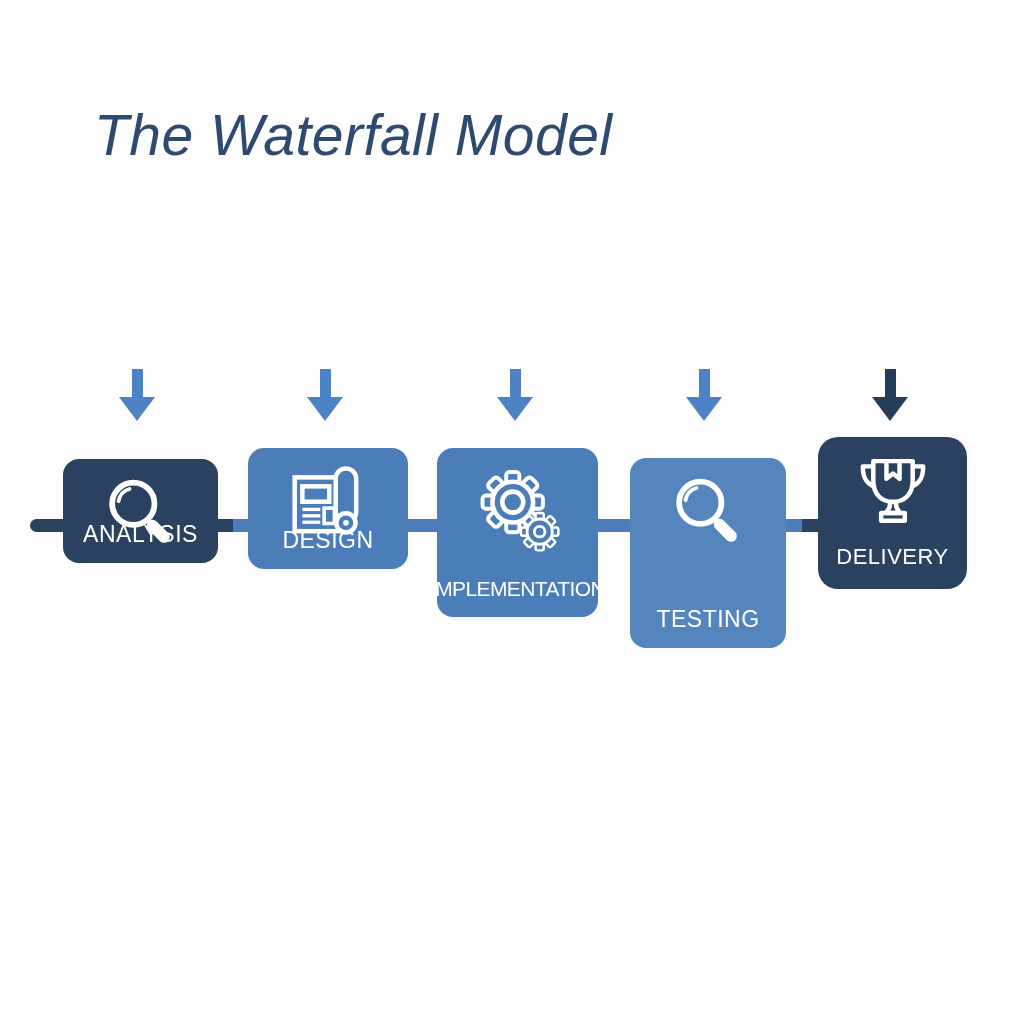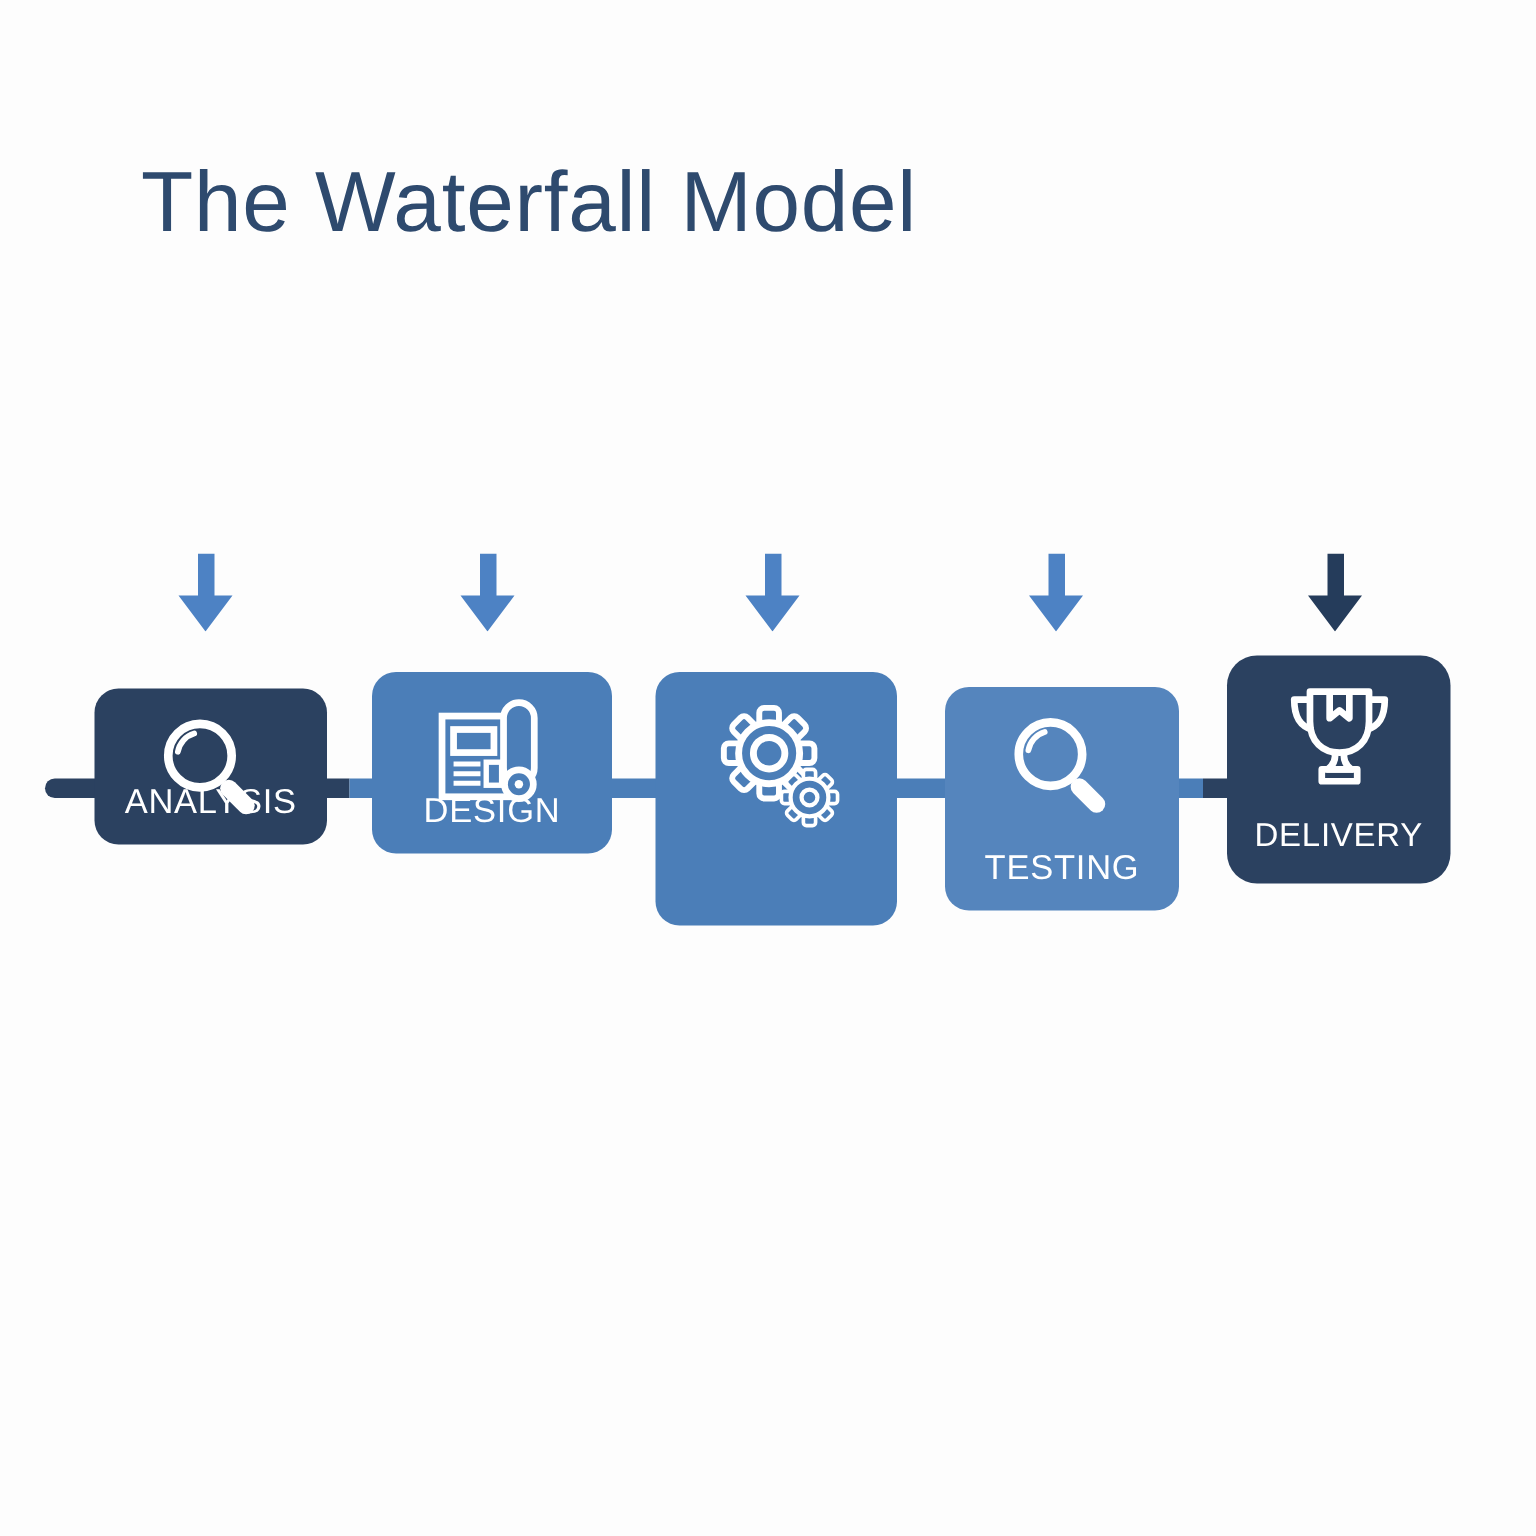--- a/index.html
+++ b/index.html
@@ -6,38 +6,38 @@
   body {
     width: 1024px; height: 1024px;
     background: var(--background, #fdfdfd);
     font-family: "Liberation Sans", sans-serif;
     position: relative; overflow: hidden;
   }
 
   .title {
     position: absolute; left: 94px; top: 104px;
     font-size: 57px; font-weight: 500; line-height: 1.1;
-    color: var(--title-text, #2e4a6e); letter-spacing: 0.5px;
+    color: var(--title-text, #2e4a6e); letter-spacing: 0.5px; font-style: italic;
   }
 
   
   .connector { position: absolute; top: 519px; height: 13px; z-index: 1; }
   .conn-dark-left  { left: 30px;  width: 203px; background: var(--connector-dark); border-radius: 7px 0 0 7px; }
   .conn-blue-mid   { left: 233px; width: 569px; background: var(--connector-blue); }
   .conn-dark-right { left: 802px; width: 40px;  background: var(--connector-dark); }
 
   
   .stage-box { position: absolute; border-radius: 16px; z-index: 2; }
   .stage-box.dark       { background: var(--dark-box); }
   .stage-box.blue       { background: var(--blue-box); }
   .stage-box.light-blue { background: var(--light-blue-box); }
   #box-0 { left: 63px;  top: 459px; width: 155px; height: 104px; }
   #box-1 { left: 248px; top: 448px; width: 160px; height: 121px; }
   #box-2 { left: 437px; top: 448px; width: 161px; height: 169px; }
-  #box-3 { left: 630px; top: 458px; width: 156px; height: 149px; }
+  #box-3 { left: 630px; top: 458px; width: 156px; height: 190px; }
   #box-4 { left: 818px; top: 437px; width: 149px; height: 152px; border-radius: 20px; }
 
   .stage-label {
     position: absolute; bottom: 15px; left: 50%; transform: translateX(-50%);
     color: var(--label-text, #ffffff); font-size: 23px; font-weight: 500;
     letter-spacing: 0.5px; white-space: nowrap;
   }
   #box-2 .stage-label { font-size: 21px; letter-spacing: -0.6px; bottom: 16px; }
   #box-4 .stage-label { font-size: 22px; bottom: 19px; }
 
@@ -139,20 +139,21 @@
         <rect class="gear-tooth" x="-5" y="-23" width="10" height="11" rx="2.5" transform="rotate(135)"></rect>
         <rect class="gear-tooth" x="-5" y="-23" width="10" height="11" rx="2.5" transform="rotate(180)"></rect>
         <rect class="gear-tooth" x="-5" y="-23" width="10" height="11" rx="2.5" transform="rotate(225)"></rect>
         <rect class="gear-tooth" x="-5" y="-23" width="10" height="11" rx="2.5" transform="rotate(270)"></rect>
         <rect class="gear-tooth" x="-5" y="-23" width="10" height="11" rx="2.5" transform="rotate(315)"></rect>
       </g>
       <circle class="gear-body" r="15.5"></circle>
       <circle class="gear-inner" r="6.5"></circle>
     </g>
   </svg>
+  <div class="stage-label">IMPLEMENTATION</div>
 </div>
 
 <div id="box-3" class="stage-box light-blue">
   <svg class="stage-icon" width="82" height="82" viewBox="0 0 64 64">
     <g class="icon-stroke">
       <circle cx="26" cy="24" r="16.5" stroke-width="4.5"></circle>
       <path d="M14.5 22 A12 12 0 0 1 23 12.5" stroke-width="3" stroke-linecap="round"></path>
       <line x1="41" y1="41" x2="50" y2="50" stroke-width="9" stroke-linecap="round"></line>
     </g>
   </svg>

